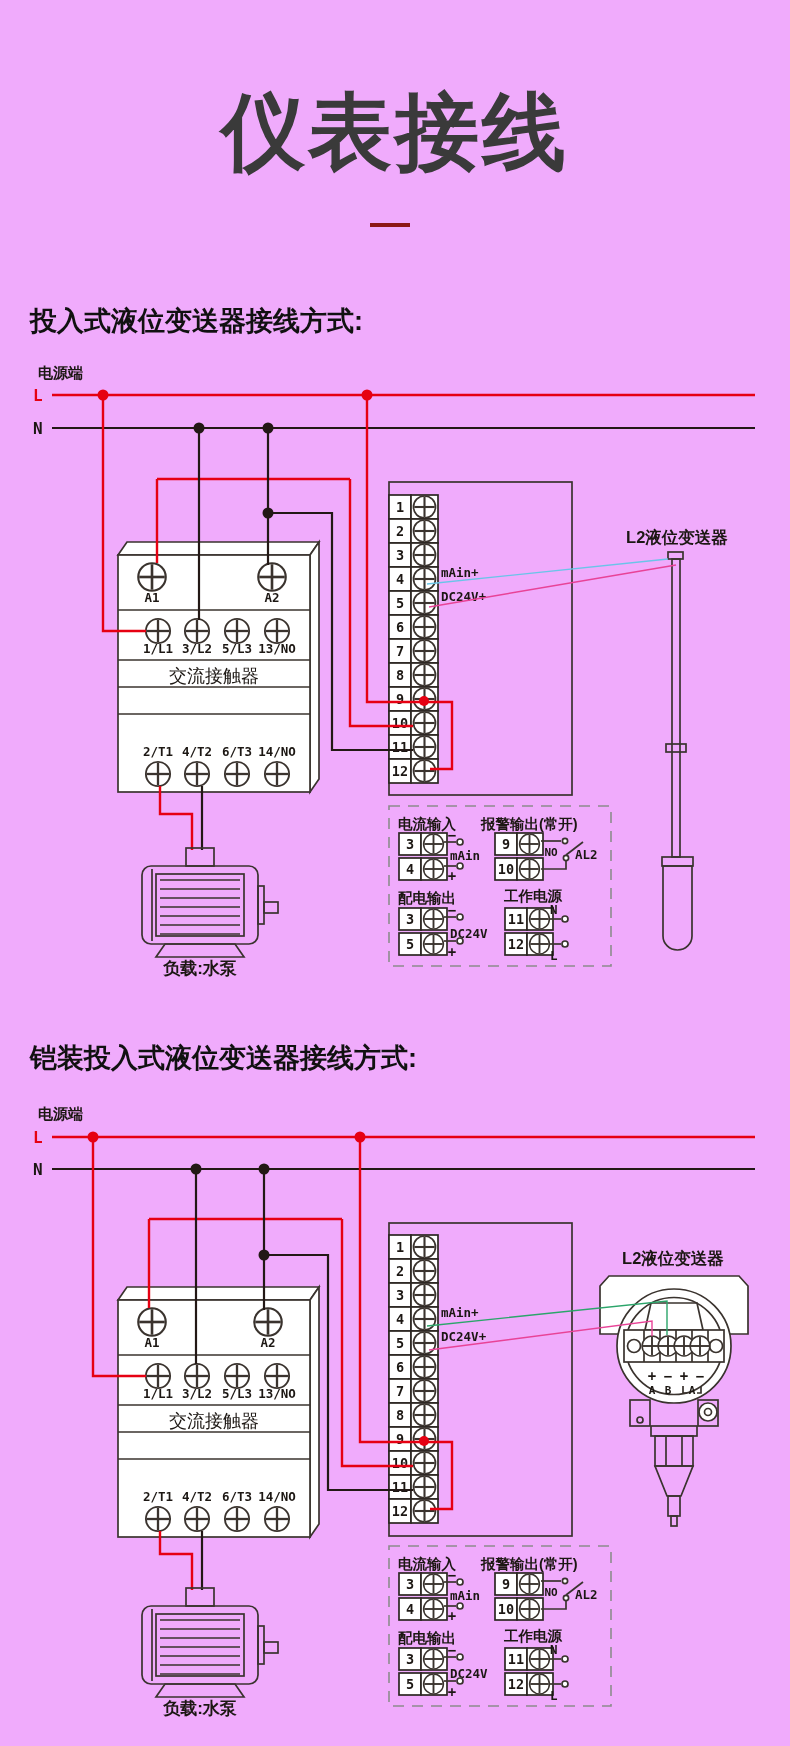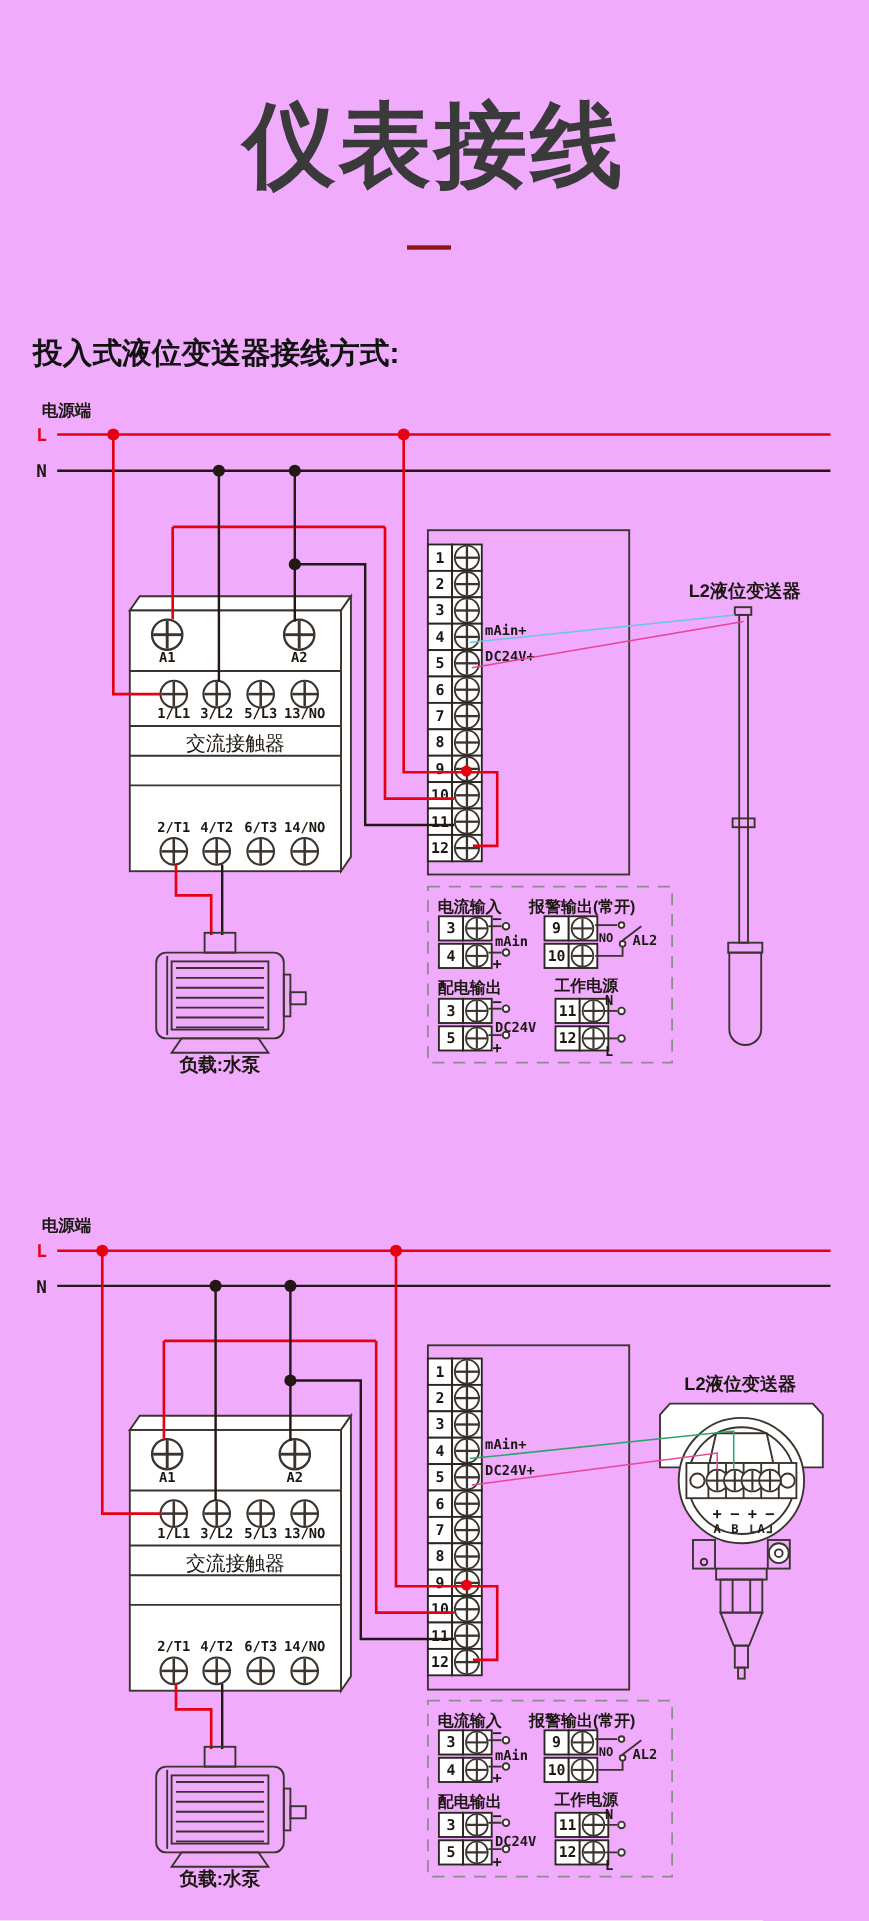--- a/index.html
+++ b/index.html
@@ -37,20 +37,21 @@
   .ln{font:bold 16px "DejaVu Sans Mono",monospace}
   .lred{fill:#e60012}
 </style>
 </head>
 <body>
 
 <div id="canvas">
   <div class="pg-title">仪表接线</div>
   <div class="pg-underline"></div>
   <div class="sec-heading sec1">投入式液位变送器接线方式:</div>
+  <div class="sec-heading sec2">铠装投入式液位变送器接线方式:</div>
 
   <svg width="790" height="1746" viewBox="0 0 790 1746">
     <defs>
       <g id="scr">
         <circle r="11" fill="#fff" stroke="#3a332e" stroke-width="1.7"></circle>
         <line x1="-10.2" x2="10.2" y1="0" y2="0" stroke="#3a332e" stroke-width="2.1"></line>
         <line y1="-10.2" y2="10.2" x1="0" x2="0" stroke="#3a332e" stroke-width="2.1"></line>
       </g>
       <g id="trow">
         <rect x="0" y="-12" width="22" height="24" fill="#fff" stroke="#2c2622" stroke-width="1.7"></rect>

